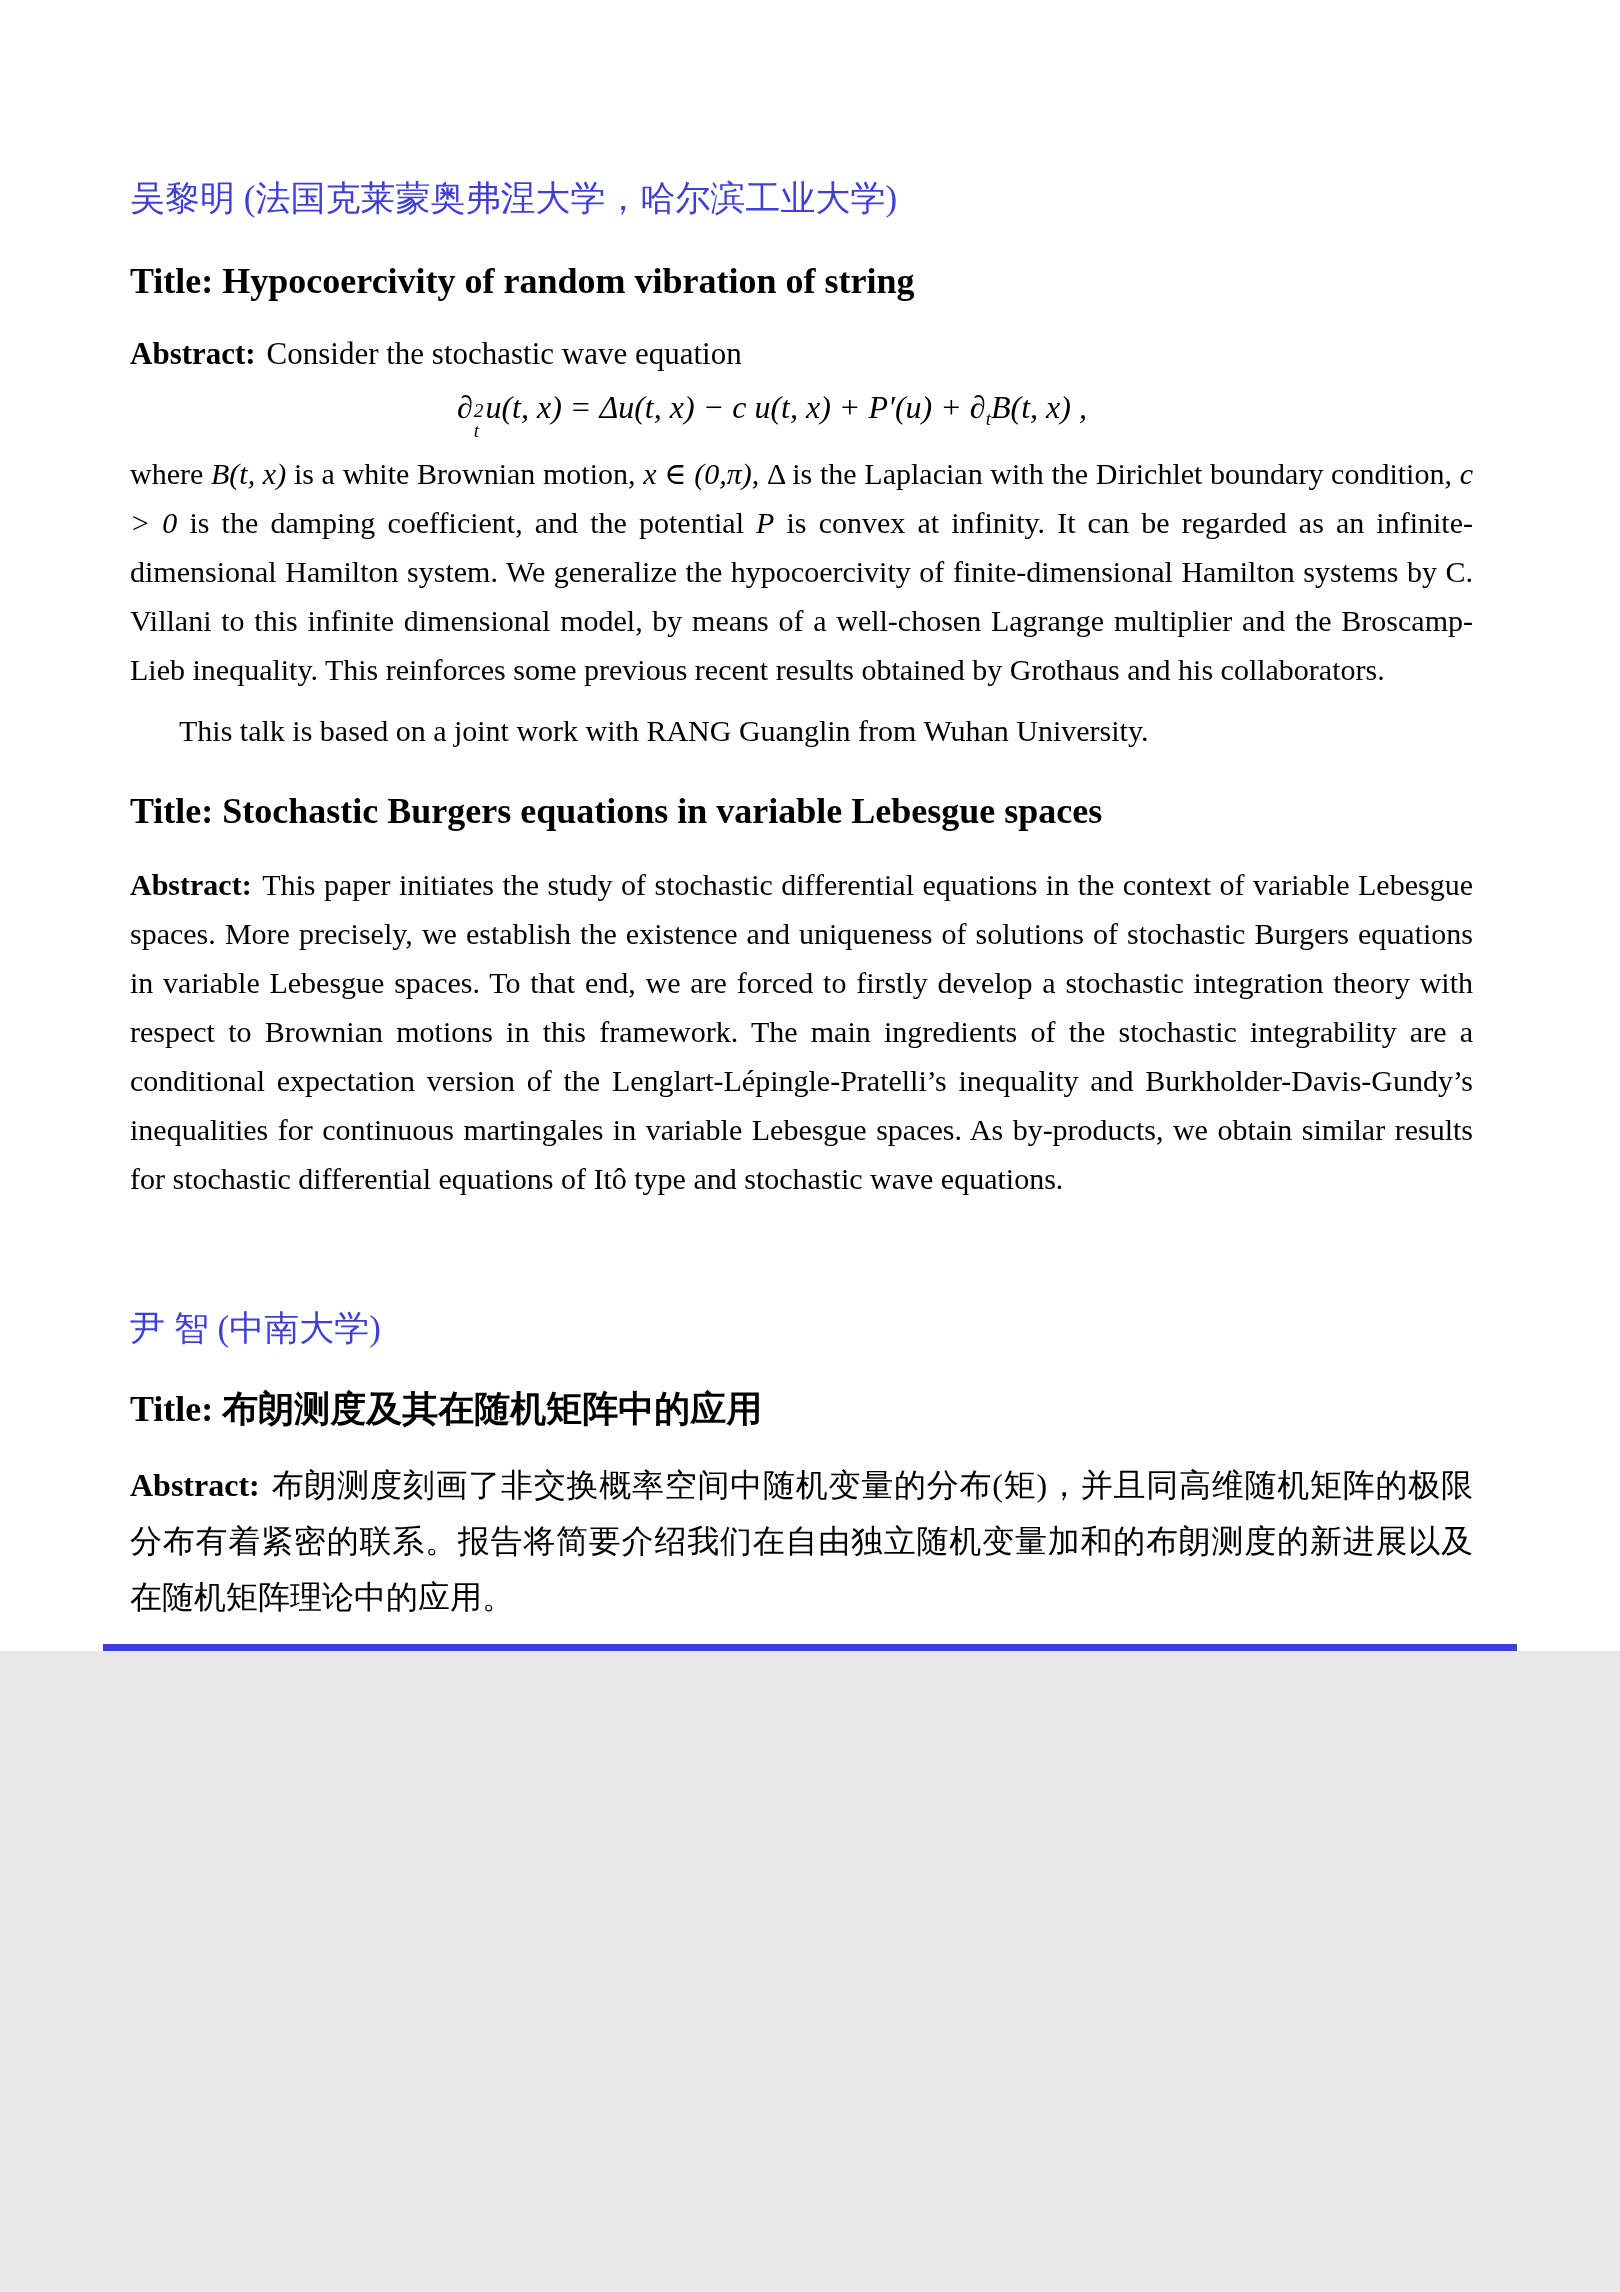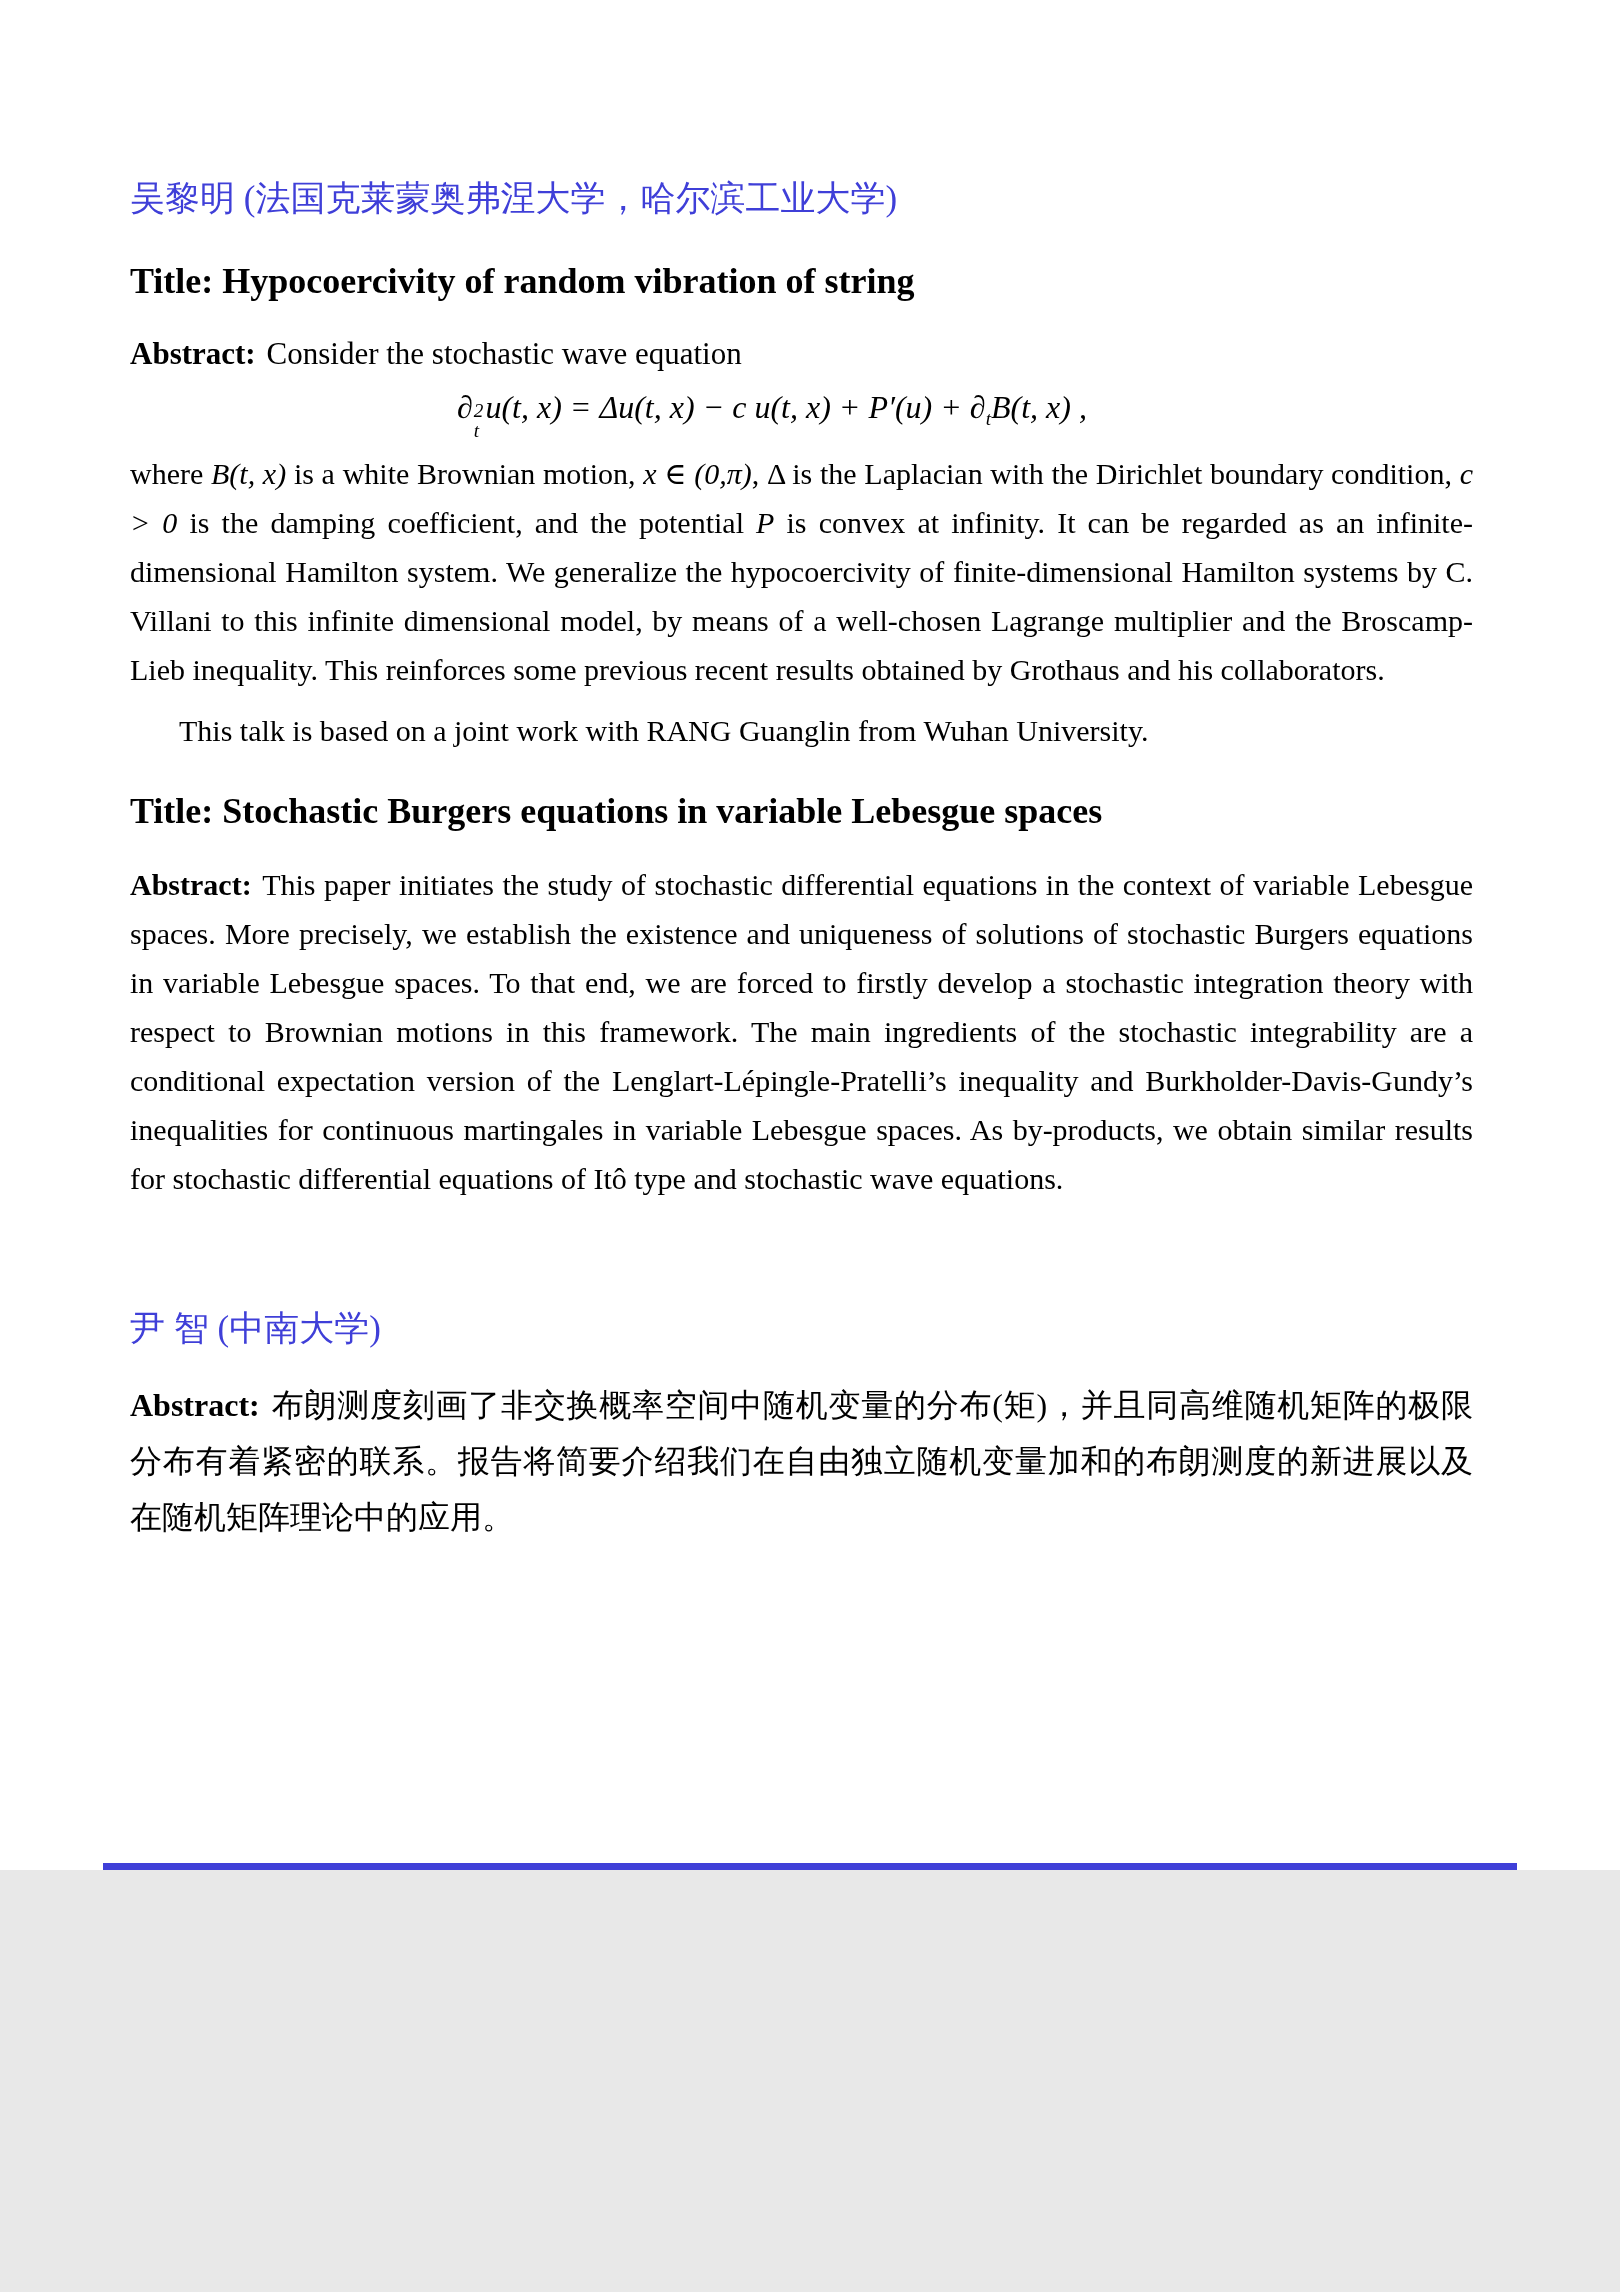--- a/index.html
+++ b/index.html
@@ -1,18 +1,18 @@
 <!DOCTYPE html>
 <html style="--accent: #3f3fd8;"><head>
 <meta charset="utf-8">
 <style>
   html,body { margin:0; padding:0; background:#e8e8e8; }
   .page {
     position:relative;
-    width:1620px; height:1870px;
+    width:1620px; height:1651px;
     margin:0 auto;
     background:#ffffff;
     font-family:"Liberation Serif","DejaVu Serif",serif;
     color:#000000;
     overflow:hidden;
   }
   .content { padding:0 147px 0 130px; }
   .talk { margin:0; }
   .speaker {
     margin:0; padding:0;
@@ -75,19 +75,20 @@
       <p class="body note">This talk is based on a joint work with RANG Guanglin from Wuhan University.</p>
     </section>
 
     <section class="talk sec2">
       <p class="title">Title: Stochastic Burgers equations in variable Lebesgue spaces</p>
       <p class="body j"><span class="lbl">Abstract:</span><span>This paper initiates the study of stochastic differential equations in the context of variable Lebesgue spaces. More precisely, we establish the existence and uniqueness of solutions of stochastic Burgers equations in variable Lebesgue spaces. To that end, we are forced to firstly develop a stochastic integration theory with respect to Brownian motions in this framework. The main ingredients of the stochastic integrability are a conditional expectation version of the Lenglart-Lépingle-Pratelli’s inequality and Burkholder-Davis-Gundy’s inequalities for continuous martingales in variable Lebesgue spaces. As by-products, we obtain similar results for stochastic differential equations of Itô type and stochastic wave equations.</span></p>
     </section>
 
     <section class="talk sec3">
       <h2 class="speaker">尹 智 (中南大学)</h2>
+      <p class="title">Title: 布朗测度及其在随机矩阵中的应用</p>
       <p class="body j"><span class="lbl">Abstract:</span><span>布朗测度刻画了非交换概率空间中随机变量的分布(矩)，并且同高维随机矩阵的极限分布有着紧密的联系。报告将简要介绍我们在自由独立随机变量加和的布朗测度的新进展以及在随机矩阵理论中的应用。</span></p>
     </section>
 
   </div>
   <div class="clip-bar"></div>
 </div>
 
 
 </body></html>

